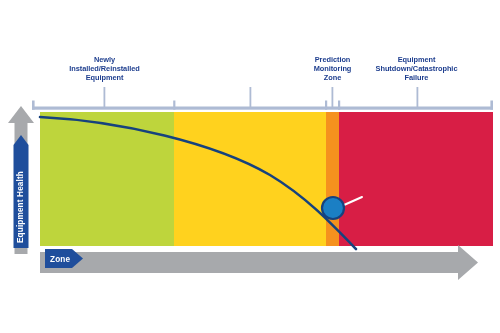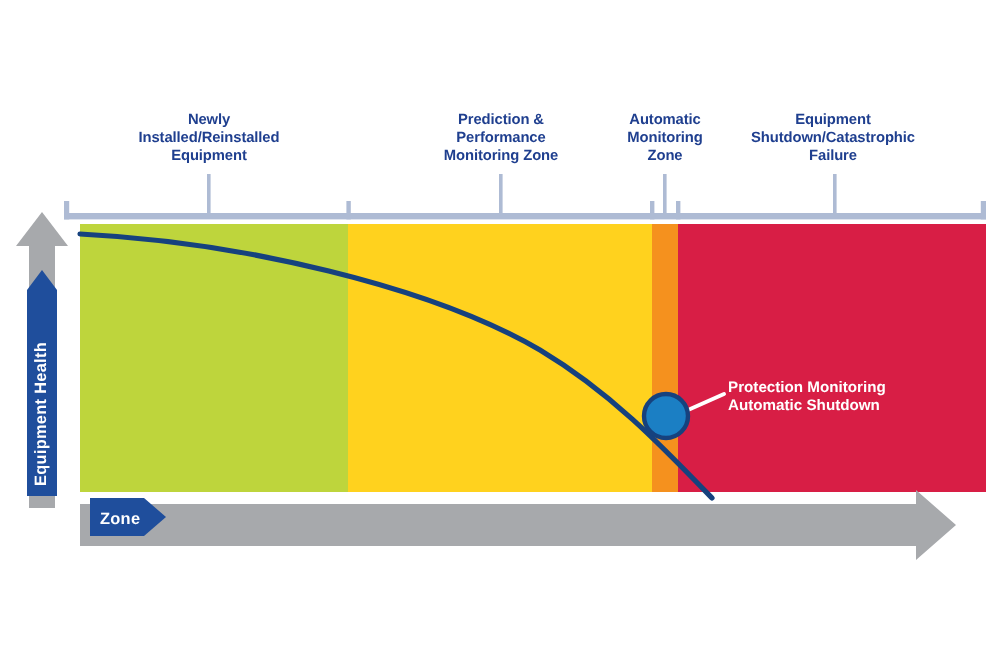--- a/index.html
+++ b/index.html
@@ -103,32 +103,27 @@
     <g>
       <polygon points="45,249 72,249 83,258.5 72,268 45,268" fill="#1F4E9C"></polygon>
     </g>
 
   </svg>
 
   <div class="zone-label" style="left:49px; top:55px; width:111px;">Newly
 Installed/Reinstalled
 Equipment</div>
 
-  <div class="zone-label" style="left:205px; top:55px; width:91px;">Prediction &amp;
-Performance
-Monitoring Zone</div>
 
-  <div class="zone-label" style="left:298px; top:55px; width:69px;">Automatic
+  <div class="zone-label" style="left:298px; top:55px; width:69px;">Prediction
 Monitoring
 Zone</div>
 
   <div class="zone-label" style="left:360px; top:55px; width:113px;">Equipment
 Shutdown/Catastrophic
 Failure</div>
 
-  <div class="callout-label" style="left:364px; top:189px; width:126px;">Protection Monitoring
-Automatic Shutdown</div>
 
   <div class="axis-title" id="yaxis-title" style="left:16px; top:243px;">Equipment Health</div>
 
   <div class="axis-title" style="left:50px; top:254.5px;">Zone</div>
 
 </div>
 
 </body></html>

